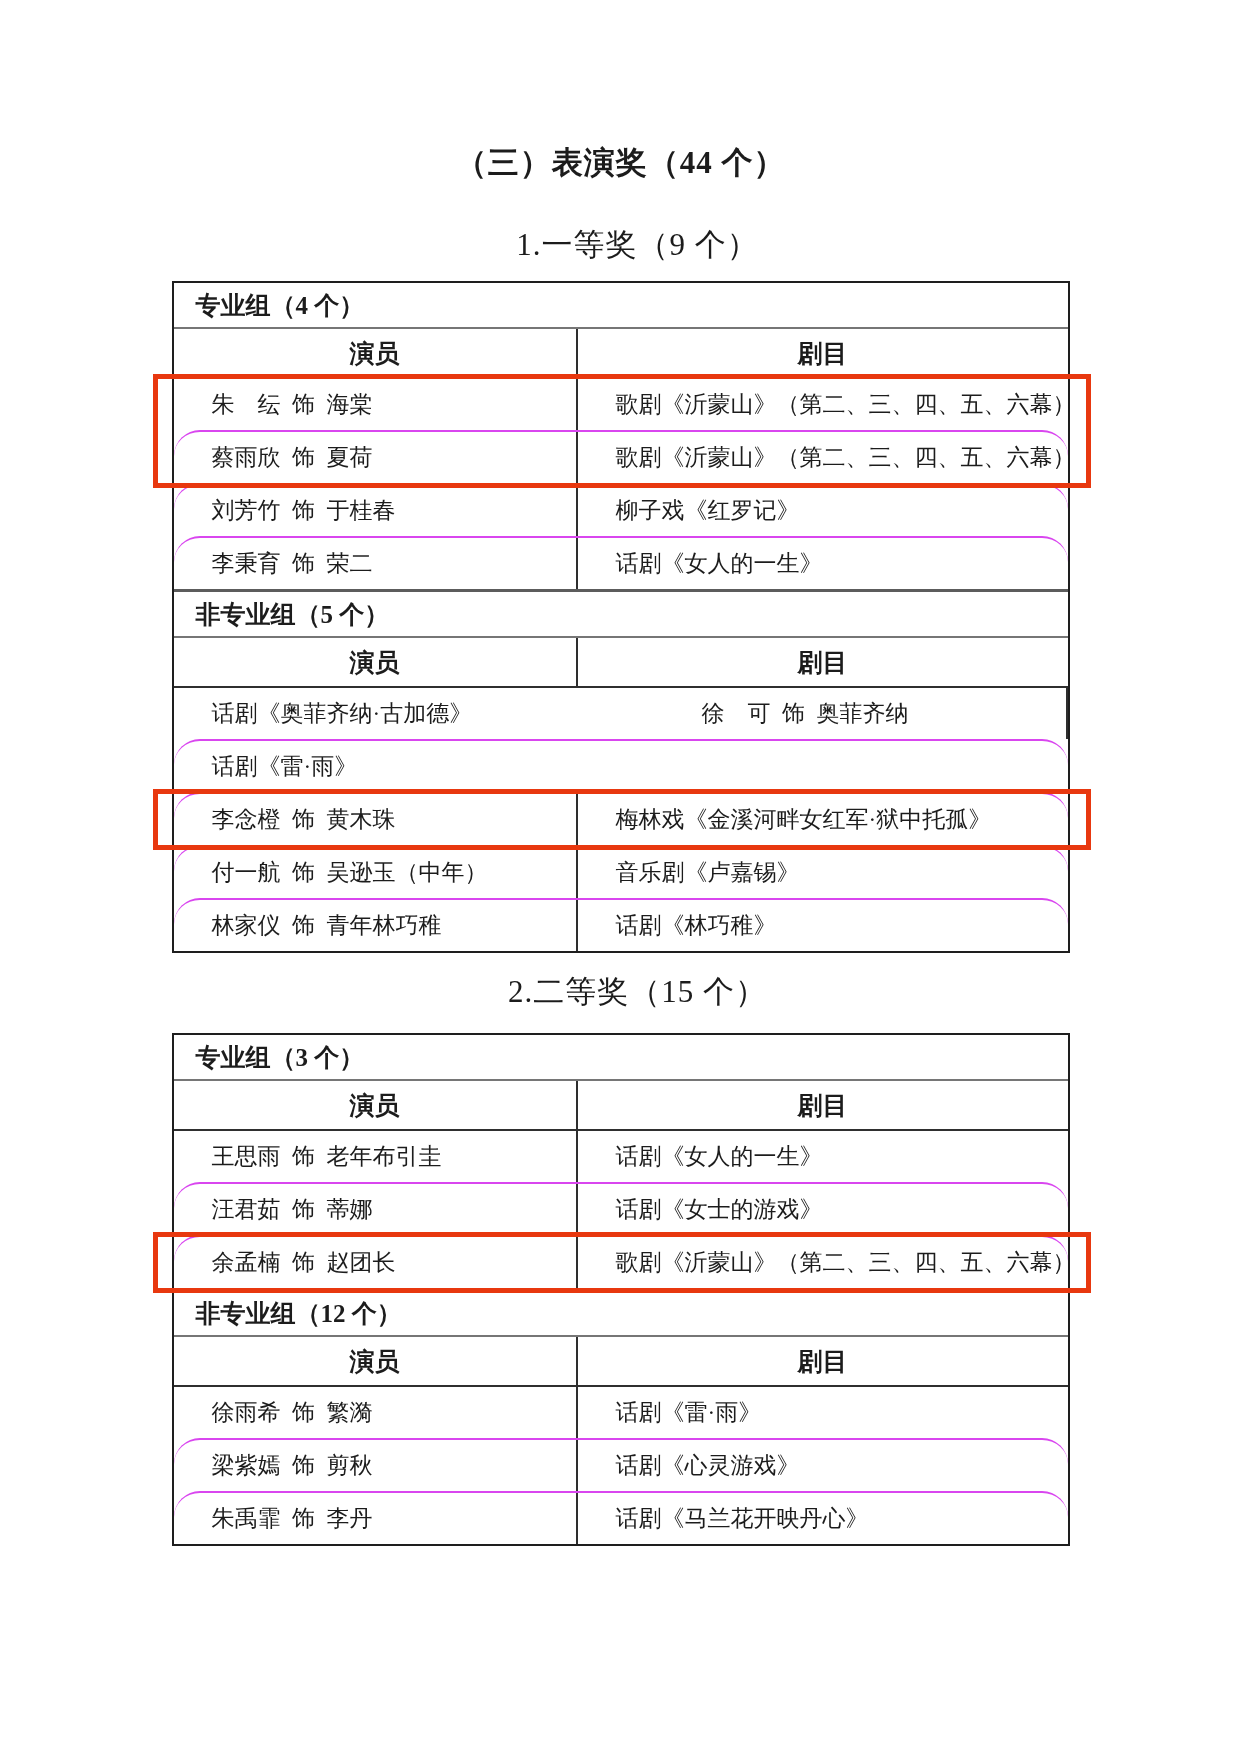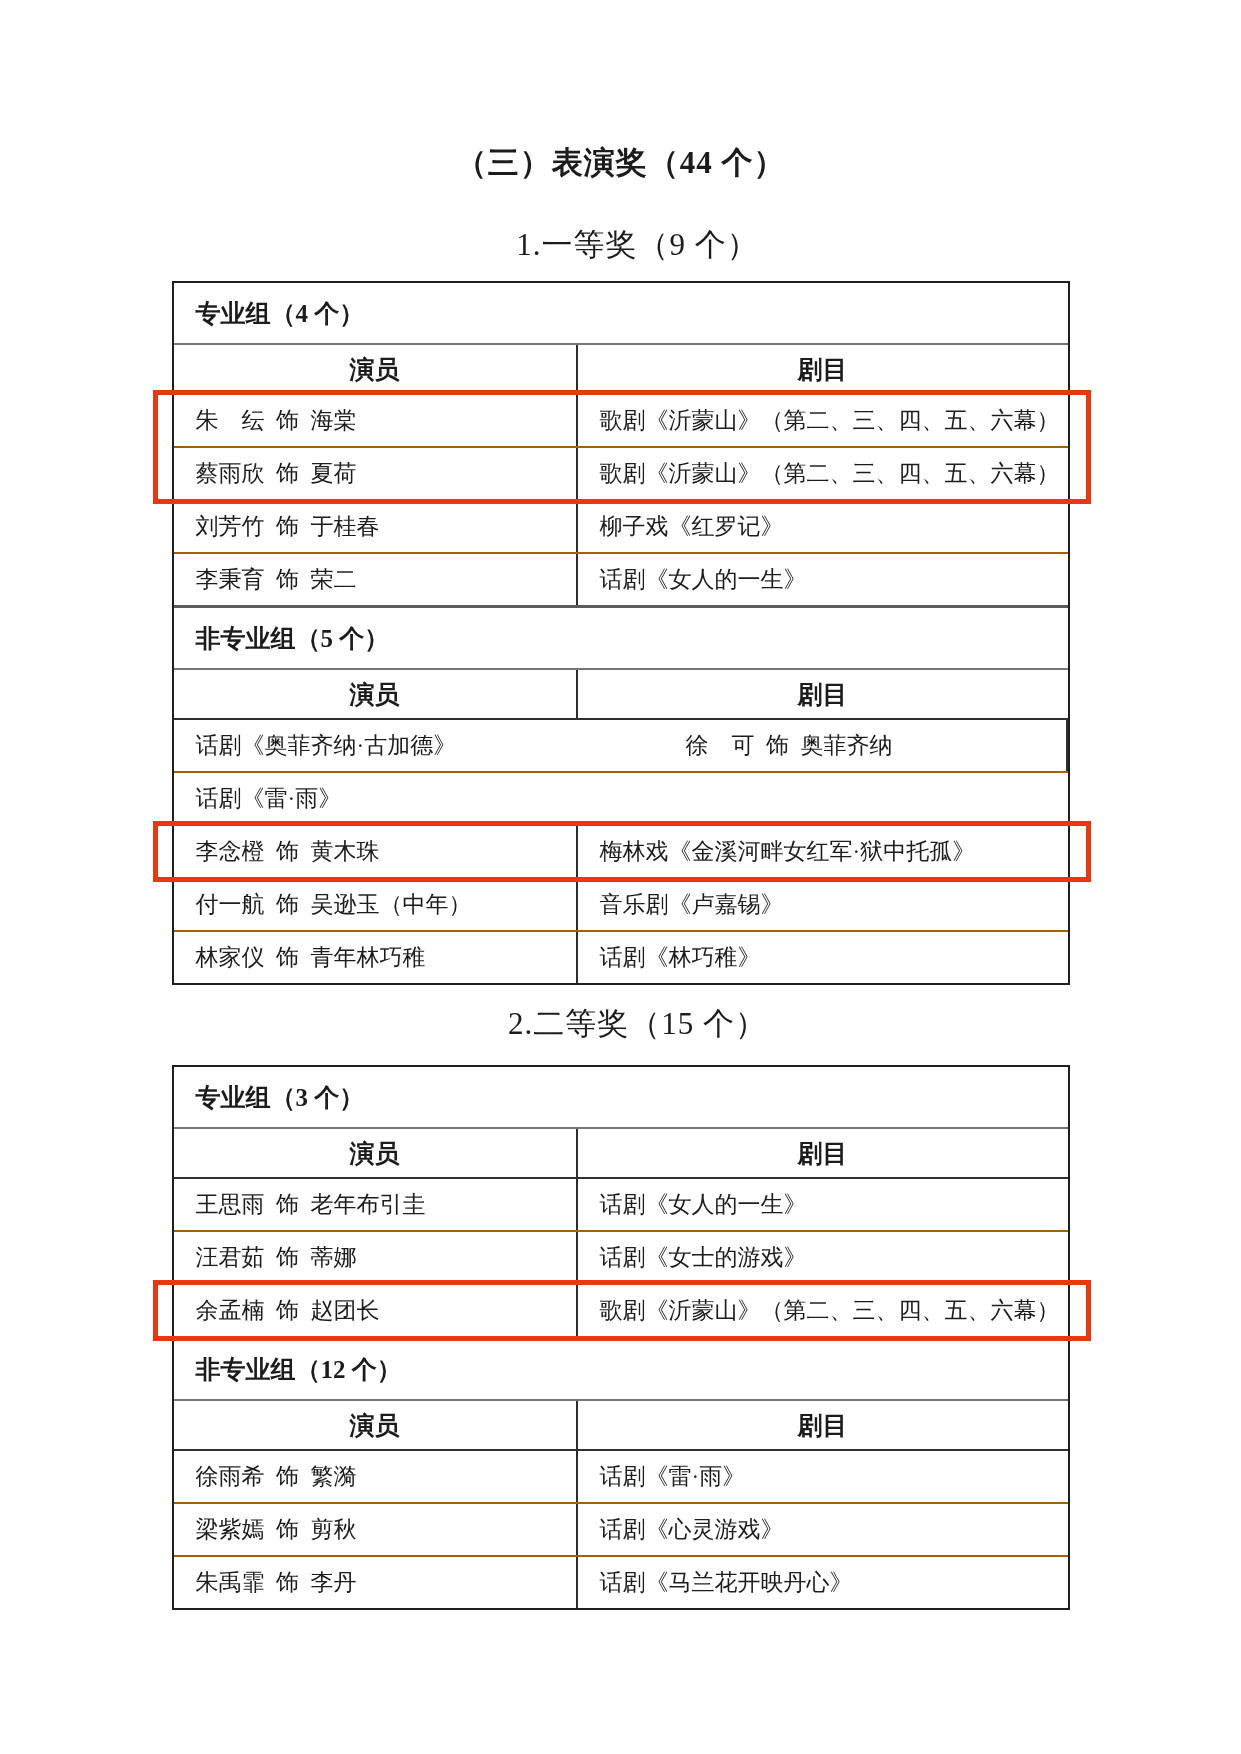--- a/index.html
+++ b/index.html
@@ -17,34 +17,34 @@
     margin:0 0 13px 0;text-align:center;
     font-size:31px;line-height:46px;font-weight:normal;letter-spacing:1px;padding-left:34px;
   }
   .award-section + .award-section h2.section-heading{margin-top:16px;margin-bottom:18px;}
   .award-table{
     width:894px;margin:0 auto;
     border:2px solid #1e1e1e;
     background:#ffffff;
   }
   .group-header{
-    height:60px;display:flex;align-items:center;
+    height:44px;display:flex;align-items:center;
     padding-left:22px;font-size:25px;font-weight:bold;
   }
   .col-header{display:flex;height:48px;font-size:25px;font-weight:bold;}
   .col-header .cell{display:flex;align-items:center;justify-content:center;}
   .row{display:flex;height:51px;font-size:23px;position:relative;}
   .cell{box-sizing:border-box;}
   .cell.c1{width:45.2%;border-right:2px solid #2e2e2e;}
   .cell.c2{flex:1;}
-  .row .cell{display:flex;align-items:center;padding:0 4px 0 22px;white-space:pre;overflow:hidden;font-family:Liberation Serif, serif;}
+  .row .cell{display:flex;align-items:center;padding:0 4px 0 38px;white-space:pre;overflow:hidden;font-family:Liberation Serif, serif;}
   
   .bt-gray2{border-top:2px solid #767676;justify-content:center;}
   .bt-dark2{border-top:2px solid #2f2f2f;}
-  .bt-gray1{border-top:2px solid #a16207;}
+  .bt-gray1{border-top:2px solid #d946ef;border-radius:26px;}
   .bt-thick{border-top:3px solid #5c5c5c;}
   
   .hlbox{
     position:absolute;left:-21px;right:-23px;top:-2px;bottom:-2px;
     border-left:5px solid var(--hl-red,#e8380f);
     border-right:5px solid var(--hl-red,#e8380f);
     pointer-events:none;z-index:4;
   }
   .hlbox.hl-first{top:-5px;border-top:5px solid var(--hl-red,#e8380f);}
   .hlbox.hl-last{bottom:-5px;border-bottom:5px solid var(--hl-red,#e8380f);}

